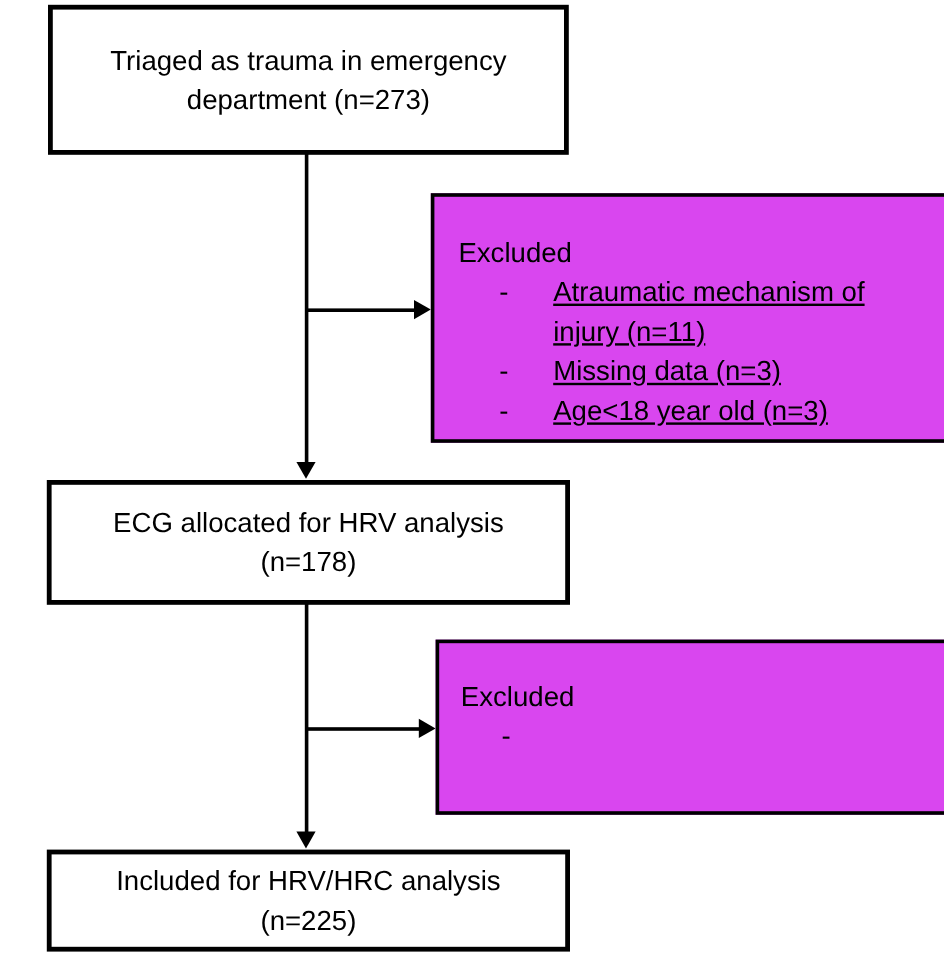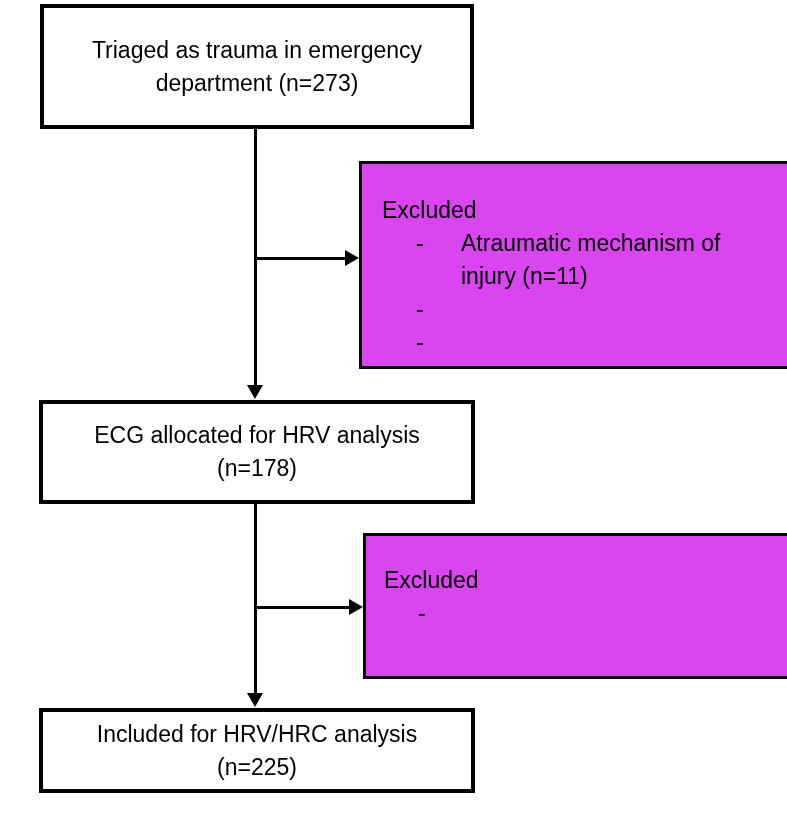--- a/index.html
+++ b/index.html
@@ -48,21 +48,21 @@
   #box-excluded1 { left: 323px; top: 161px; width: 438px; height: 208px; padding: 30px 12px 0 20px; }
   #box-excluded2 { left: 327px; top: 533px; width: 452px; height: 146px; padding: 28px 10px 0 18px; }
 
   .excl-title { display: block; }
   .ex-item { display: flex; align-items: flex-start; }
   .ex-item .dash {
     flex: 0 0 45px;
     margin-left: 34px;
     text-align: left;
   }
-  .ex-item .txt { flex: 0 1 auto; }
+  .ex-item .txt { flex: 0 1 auto; text-decoration: underline; }
   #box-excluded1 .ex-item .txt { max-width: 305px; }
   #box-excluded2 .ex-item .txt { max-width: 340px; }
 
   
   .line {
     position: absolute;
     background: #000000;
   }
   #vline-1 { left: 218px; top: 128px; width: 3px; height: 259px; }
   #vline-2 { left: 218px; top: 503px; width: 3px; height: 191px; }
@@ -105,23 +105,25 @@
   <div id="arrowhead-2" class="arrowhead arrow-right"></div>
 
   <div id="box-excluded1" class="excl-box">
     <span class="excl-title">Excluded</span>
     <div class="ex-item">
       <span class="dash">-</span>
       <span class="txt">Atraumatic mechanism of injury (n=11)</span>
     </div>
     <div class="ex-item">
       <span class="dash">-</span>
+      <span class="txt">Missing data (n=3)</span>
     </div>
     <div class="ex-item">
       <span class="dash">-</span>
+      <span class="txt">Age&lt;18 year old (n=3)</span>
     </div>
   </div>
 
   <div id="box-ecg" class="flow-box">
     <div class="label">ECG allocated for HRV analysis (n=178)</div>
   </div>
 
   <div id="vline-2" class="line"></div>
   <div id="arrowhead-3" class="arrowhead arrow-down"></div>
 

